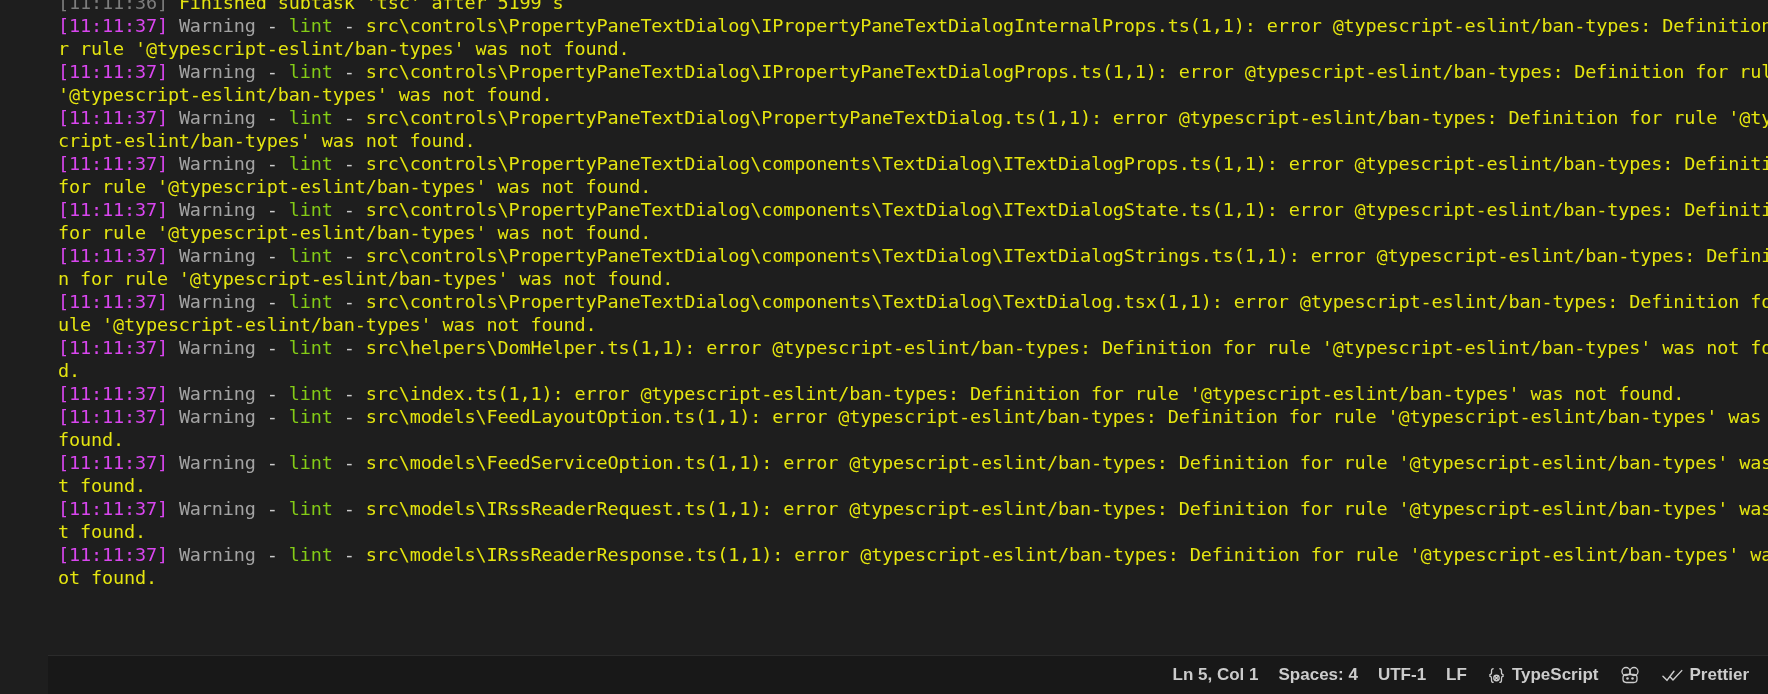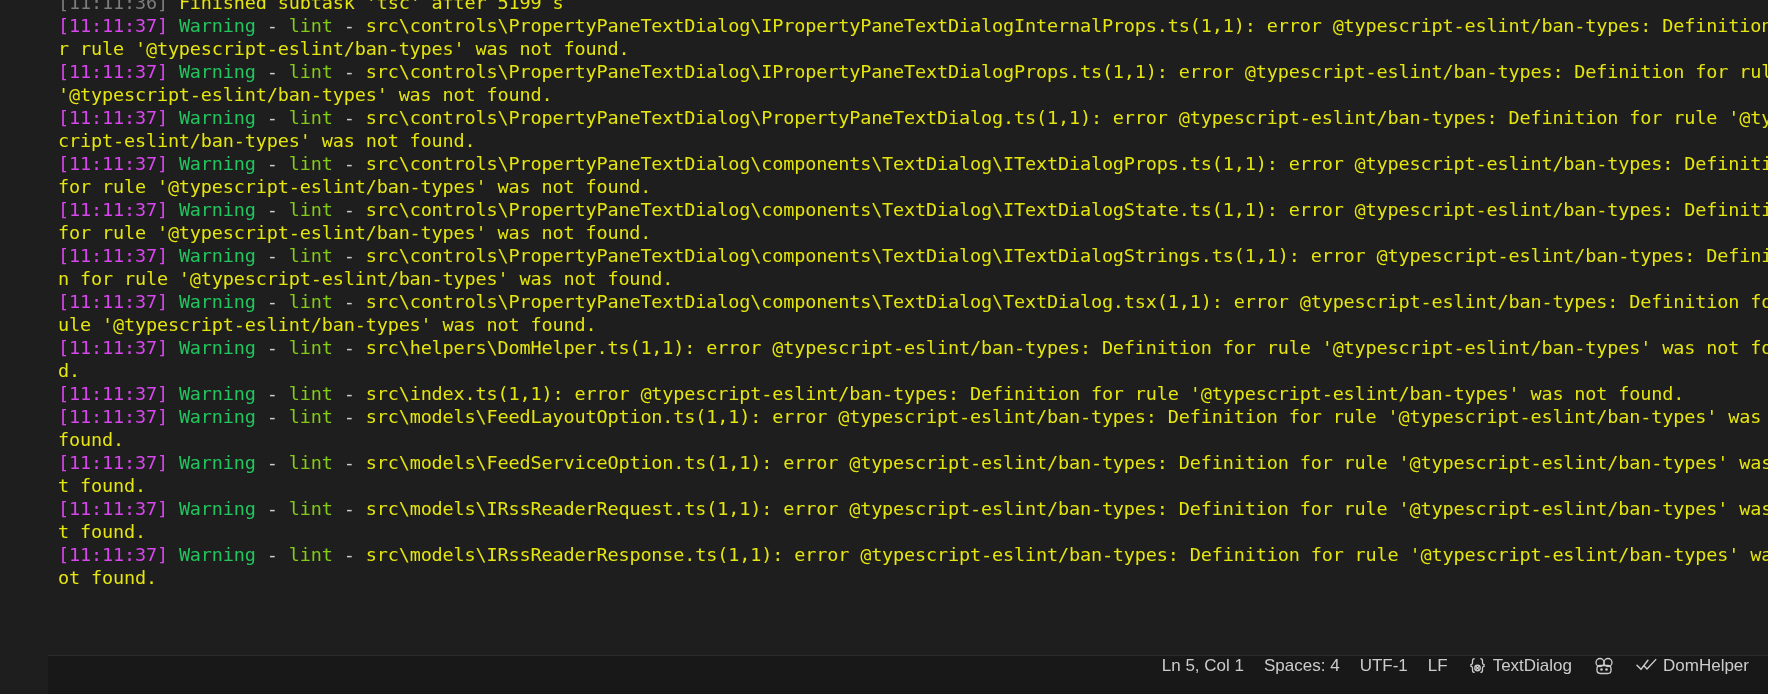--- a/index.html
+++ b/index.html
@@ -35,21 +35,21 @@
     font-family: "DejaVu Sans Mono", "Liberation Mono", monospace;
     font-size: 18.5px;
     line-height: 23.0px;
     letter-spacing: -0.15px;
     white-space: pre-wrap;
     word-break: break-all;
     color: #e5e510;
   }
   .ln { display: block; }
   .ts   { color: #d946ef; }
-  .warn { color: #22c55e; }
+  .warn { color: #a3a3a3; }
   .lint { color: #84cc16; }
   .dash { color: #cccccc; }
   .msg  { color: #e5e510; }
 
   
   .clip-row .ts { color: #7d7d7d; }
 
   
   #statusbar {
     flex: 0 0 39px;
@@ -60,27 +60,28 @@
     align-items: center;
     justify-content: flex-end;
     color: #cccccc;
     font-family: "Liberation Sans", sans-serif;
     font-size: 17px;
     padding-right: 16px;
     user-select: none;
   }
   .sb-item {
     display: flex;
-    align-items: flex-start;
+    align-items: center;
     gap: 6px;
     height: 100%;
     padding: 0 10px;
     white-space: nowrap;
     cursor: pointer;
     color: #cccccc;
+    font-weight: bold;
   }
   .sb-icon { display: inline-flex; align-items: center; }
   .sb-icon svg { display: block; }
 </style>
 </head>
 <body>
 
 <div id="app">
 
   <div id="terminal">
@@ -107,21 +108,21 @@
 
     <div class="sb-item">
       <span class="sb-icon">
         <svg width="19" height="19" viewBox="0 0 16 16" fill="none" stroke="#cccccc" stroke-width="1.1">
           <path d="M5.6 2.2c-1.4 0-1.8.7-1.8 1.9v1.6c0 1-.5 1.5-1.3 1.5v1.6c.8 0 1.3.5 1.3 1.5v1.6c0 1.2.4 1.9 1.8 1.9"></path>
           <path d="M10.4 2.2c1.4 0 1.8.7 1.8 1.9v1.6c0 1 .5 1.5 1.3 1.5v1.6c-.8 0-1.3.5-1.3 1.5v1.6c0 1.2-.4 1.9-1.8 1.9"></path>
           <circle cx="8" cy="10.1" r="2.3" fill="none"></circle>
           <path d="M6.5 8.6l3 3M9.5 8.6l-3 3" stroke-width="1"></path>
         </svg>
       </span>
-      <span>TextDialog</span>
+      <span>TypeScript</span>
     </div>
 
     <div class="sb-item">
       <span class="sb-icon">
         <svg width="24" height="20" viewBox="0 0 24 20" fill="none" stroke="#cccccc" stroke-width="1.3">
           <circle cx="8" cy="6.5" r="4"></circle>
           <circle cx="16" cy="6.5" r="4"></circle>
           <rect x="5" y="9.5" width="14" height="8" rx="3.2"></rect>
           <circle cx="9.5" cy="13.5" r="1.3" fill="#cccccc" stroke="none"></circle>
           <circle cx="14.5" cy="13.5" r="1.3" fill="#cccccc" stroke="none"></circle>
@@ -129,21 +130,21 @@
       </span>
     </div>
 
     <div class="sb-item">
       <span class="sb-icon">
         <svg width="21" height="17" viewBox="0 0 22 17" fill="none" stroke="#cccccc" stroke-width="1.5" stroke-linecap="round" stroke-linejoin="round">
           <path d="M1 9.2l4.2 4.4L12.5 4"></path>
           <path d="M8.4 9.8l3.1 3.3L20.7 3.4"></path>
         </svg>
       </span>
-      <span>DomHelper</span>
+      <span>Prettier</span>
     </div>
 
     <div class="sb-item">
       <span class="sb-icon">
         <svg width="21" height="21" viewBox="0 0 20 20" fill="none" stroke="#cccccc" stroke-width="1.3" stroke-linecap="round" stroke-linejoin="round">
           <path d="M5 13.2V8.6a5 5 0 0 1 10 0v4.6l1.4 1.6H3.6L5 13.2z"></path>
           <path d="M8.1 16.8a2 2 0 0 0 3.8 0"></path>
           <circle cx="15.2" cy="4.6" r="3.1" fill="#cccccc" stroke="none"></circle>
         </svg>
       </span>

